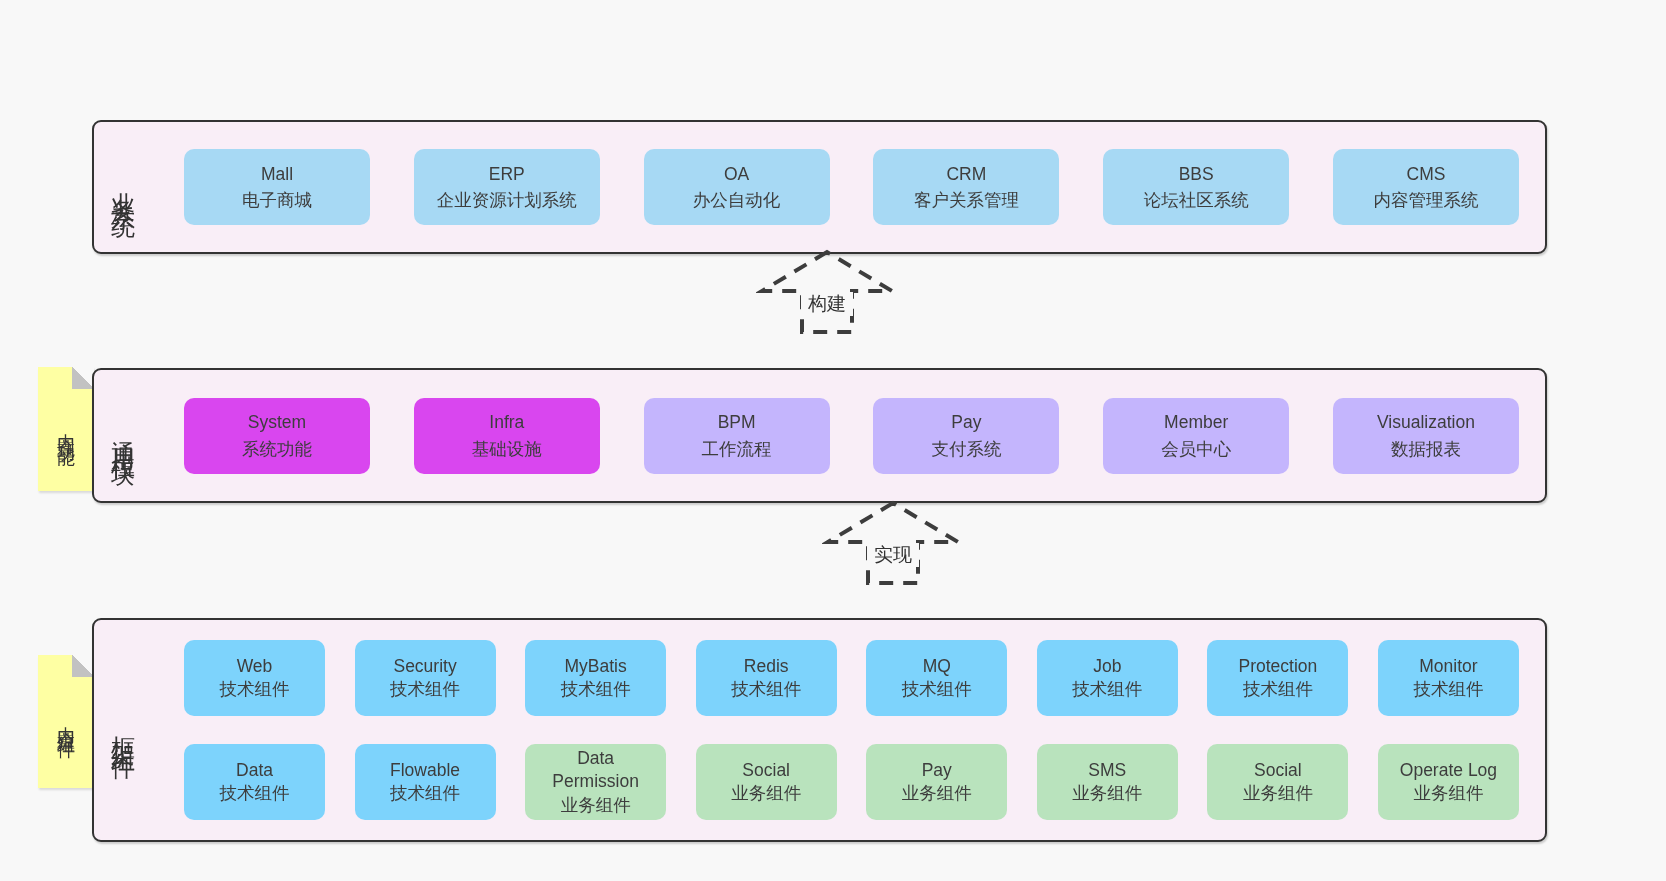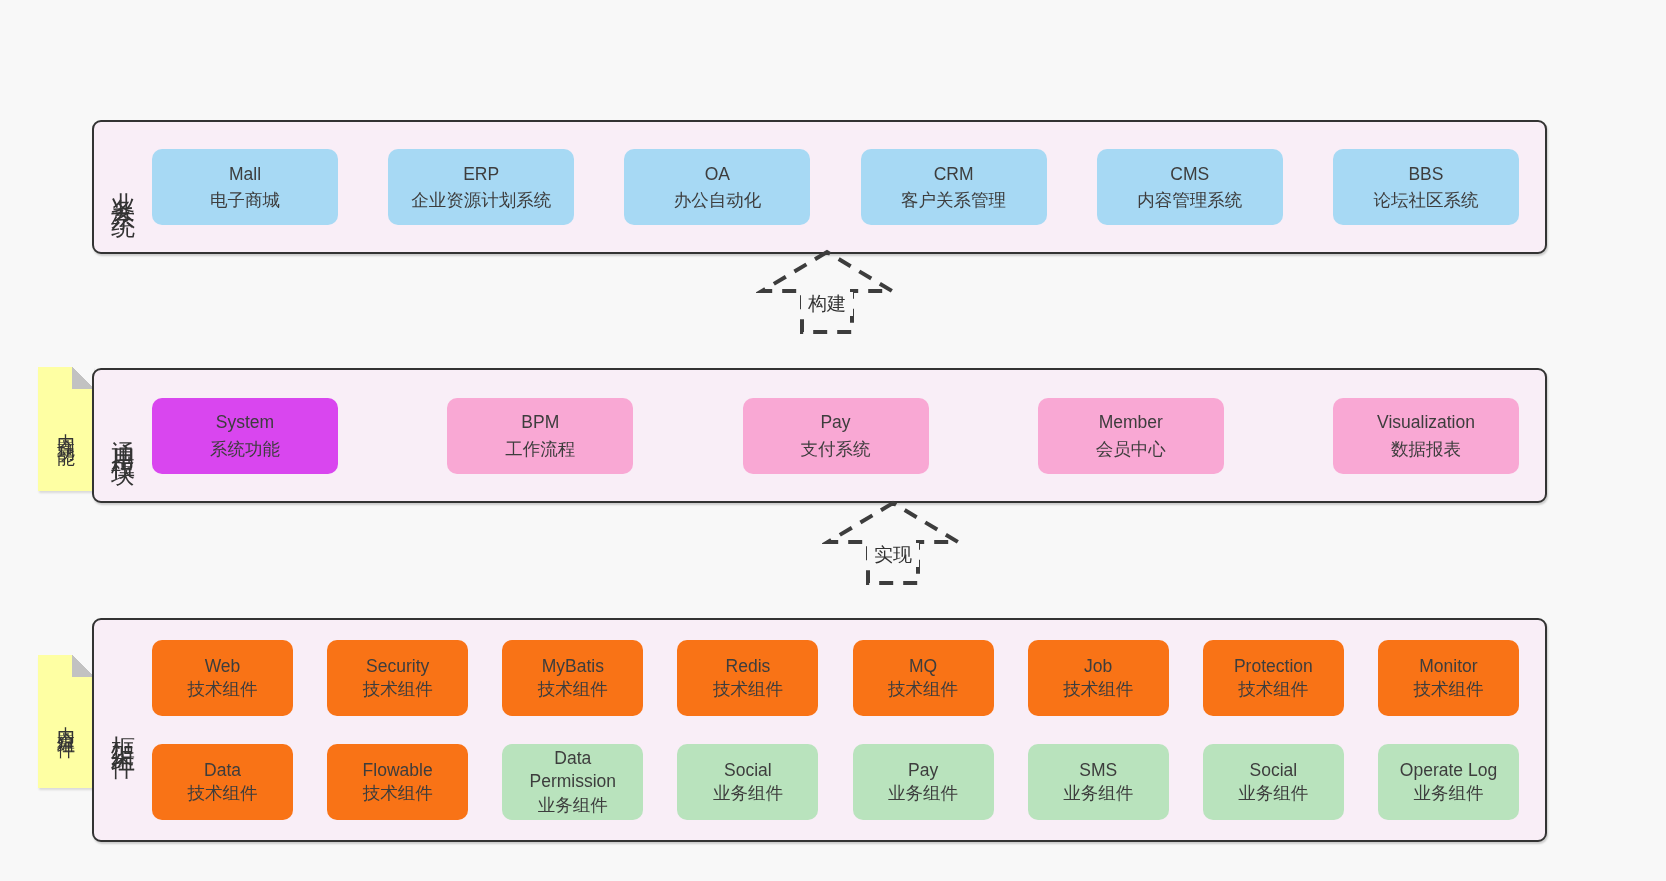--- a/index.html
+++ b/index.html
@@ -18,20 +18,21 @@
     position:absolute;
     left:92px;
     width:1455px;
     background:#f9eef7;
     border:2px solid #333333;
     border-radius:9px;
     display:flex;
     align-items:stretch;
     z-index:2;
     box-shadow:1px 2px 2px rgba(0,0,0,0.18);
+    gap:32px;
   }
   #band-business   { top:120px; height:134px; }
   #band-modules    { top:368px; height:135px; }
   #band-components { top:618px; height:224px; }
 
   .band-label {
     width:58px;
     display:flex;
     align-items:center;
     justify-content:center;
@@ -71,22 +72,22 @@
     justify-content:center;
     text-align:center;
     font-size:17.5px;
     line-height:1.5;
     padding:0 10px;
   }
   .box-lg { width:186px; }
   .box-sm { width:141px; line-height:1.32; padding:0 13px; }
   .variant-blue        { background:#a7d9f4; }
   .variant-red         { background:#d946ef; }
-  .variant-pink        { background:#f9a8d4; }
-  .variant-green       { background:#f97316; }
+  .variant-pink        { background:#c4b5fd; }
+  .variant-green       { background:#7dd3fc; }
   .variant-light-green { background:#b9e3bd; }
 
   
   .note {
     position:absolute;
     width:56px;
     background:#feffa3;
     display:flex;
     align-items:center;
     justify-content:center;
@@ -134,26 +135,26 @@
     </div>
     <div class="box box-lg variant-blue">
       <div>OA</div>
       <div>办公自动化</div>
     </div>
     <div class="box box-lg variant-blue">
       <div>CRM</div>
       <div>客户关系管理</div>
     </div>
     <div class="box box-lg variant-blue">
+      <div>BBS</div>
+      <div>论坛社区系统</div>
+    </div>
+    <div class="box box-lg variant-blue">
       <div>CMS</div>
       <div>内容管理系统</div>
-    </div>
-    <div class="box box-lg variant-blue">
-      <div>BBS</div>
-      <div>论坛社区系统</div>
     </div>
   </div>
 </div>
 
 <div class="arrow" id="arrow-build">
   <svg width="142" height="88">
     <path d="M71 4 L6 43 L46 43 L46 84 L96 84 L96 43 L136 43 Z" fill="none" stroke="#3d3d3d" stroke-width="4" stroke-dasharray="14 10"></path>
     <rect x="45" y="44" width="52" height="24" fill="#f8f8f8"></rect>
     <text x="71" y="62" text-anchor="middle">构建</text>
   </svg>
@@ -165,20 +166,24 @@
 
 <div class="band" id="band-modules">
   <div class="band-label">
     <span>通用模块</span>
   </div>
   <div class="boxes-row">
     <div class="box box-lg variant-red">
       <div>System</div>
       <div>系统功能</div>
     </div>
+    <div class="box box-lg variant-red">
+      <div>Infra</div>
+      <div>基础设施</div>
+    </div>
     <div class="box box-lg variant-pink">
       <div>BPM</div>
       <div>工作流程</div>
     </div>
     <div class="box box-lg variant-pink">
       <div>Pay</div>
       <div>支付系统</div>
     </div>
     <div class="box box-lg variant-pink">
       <div>Member</div>

